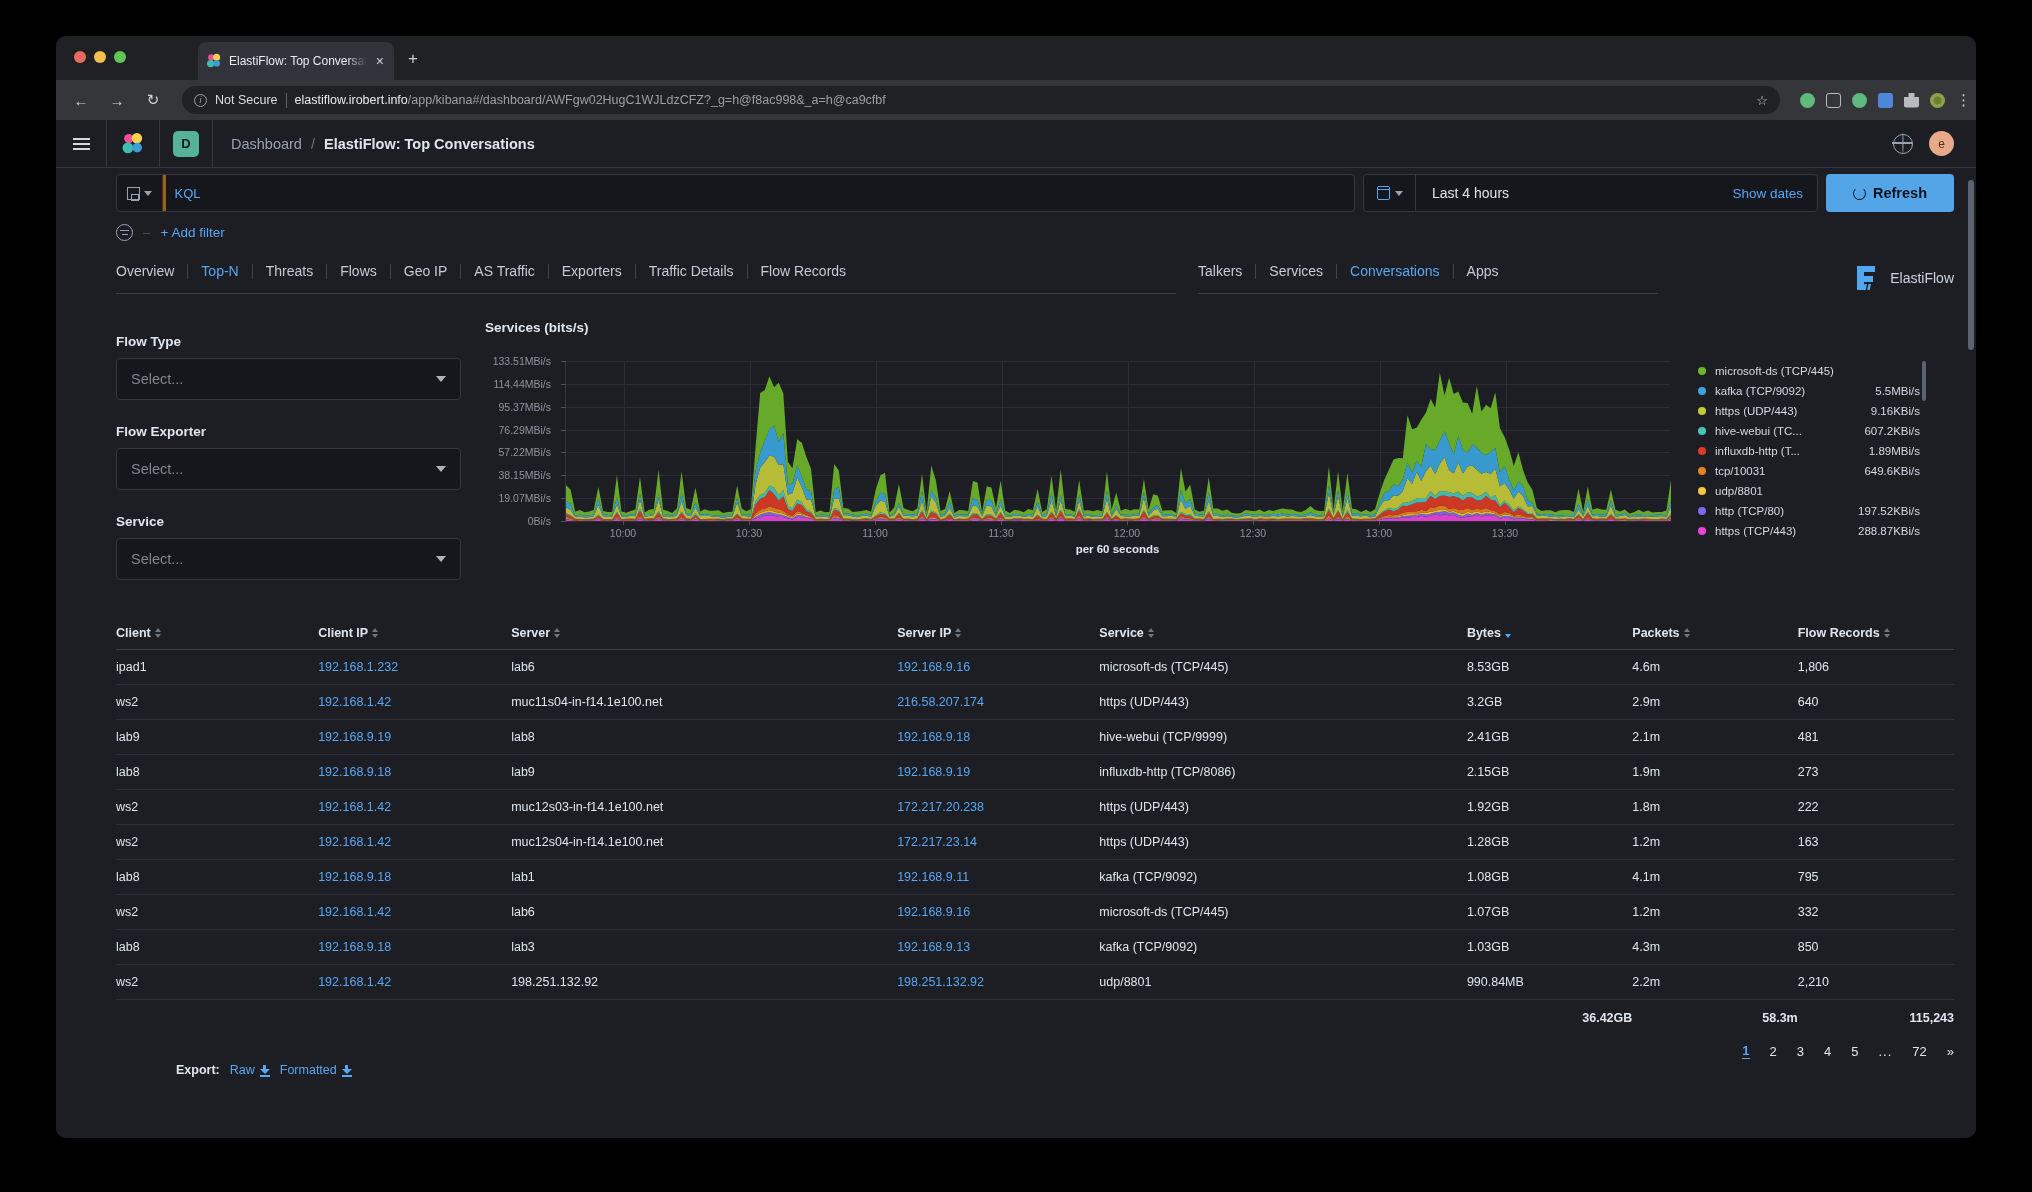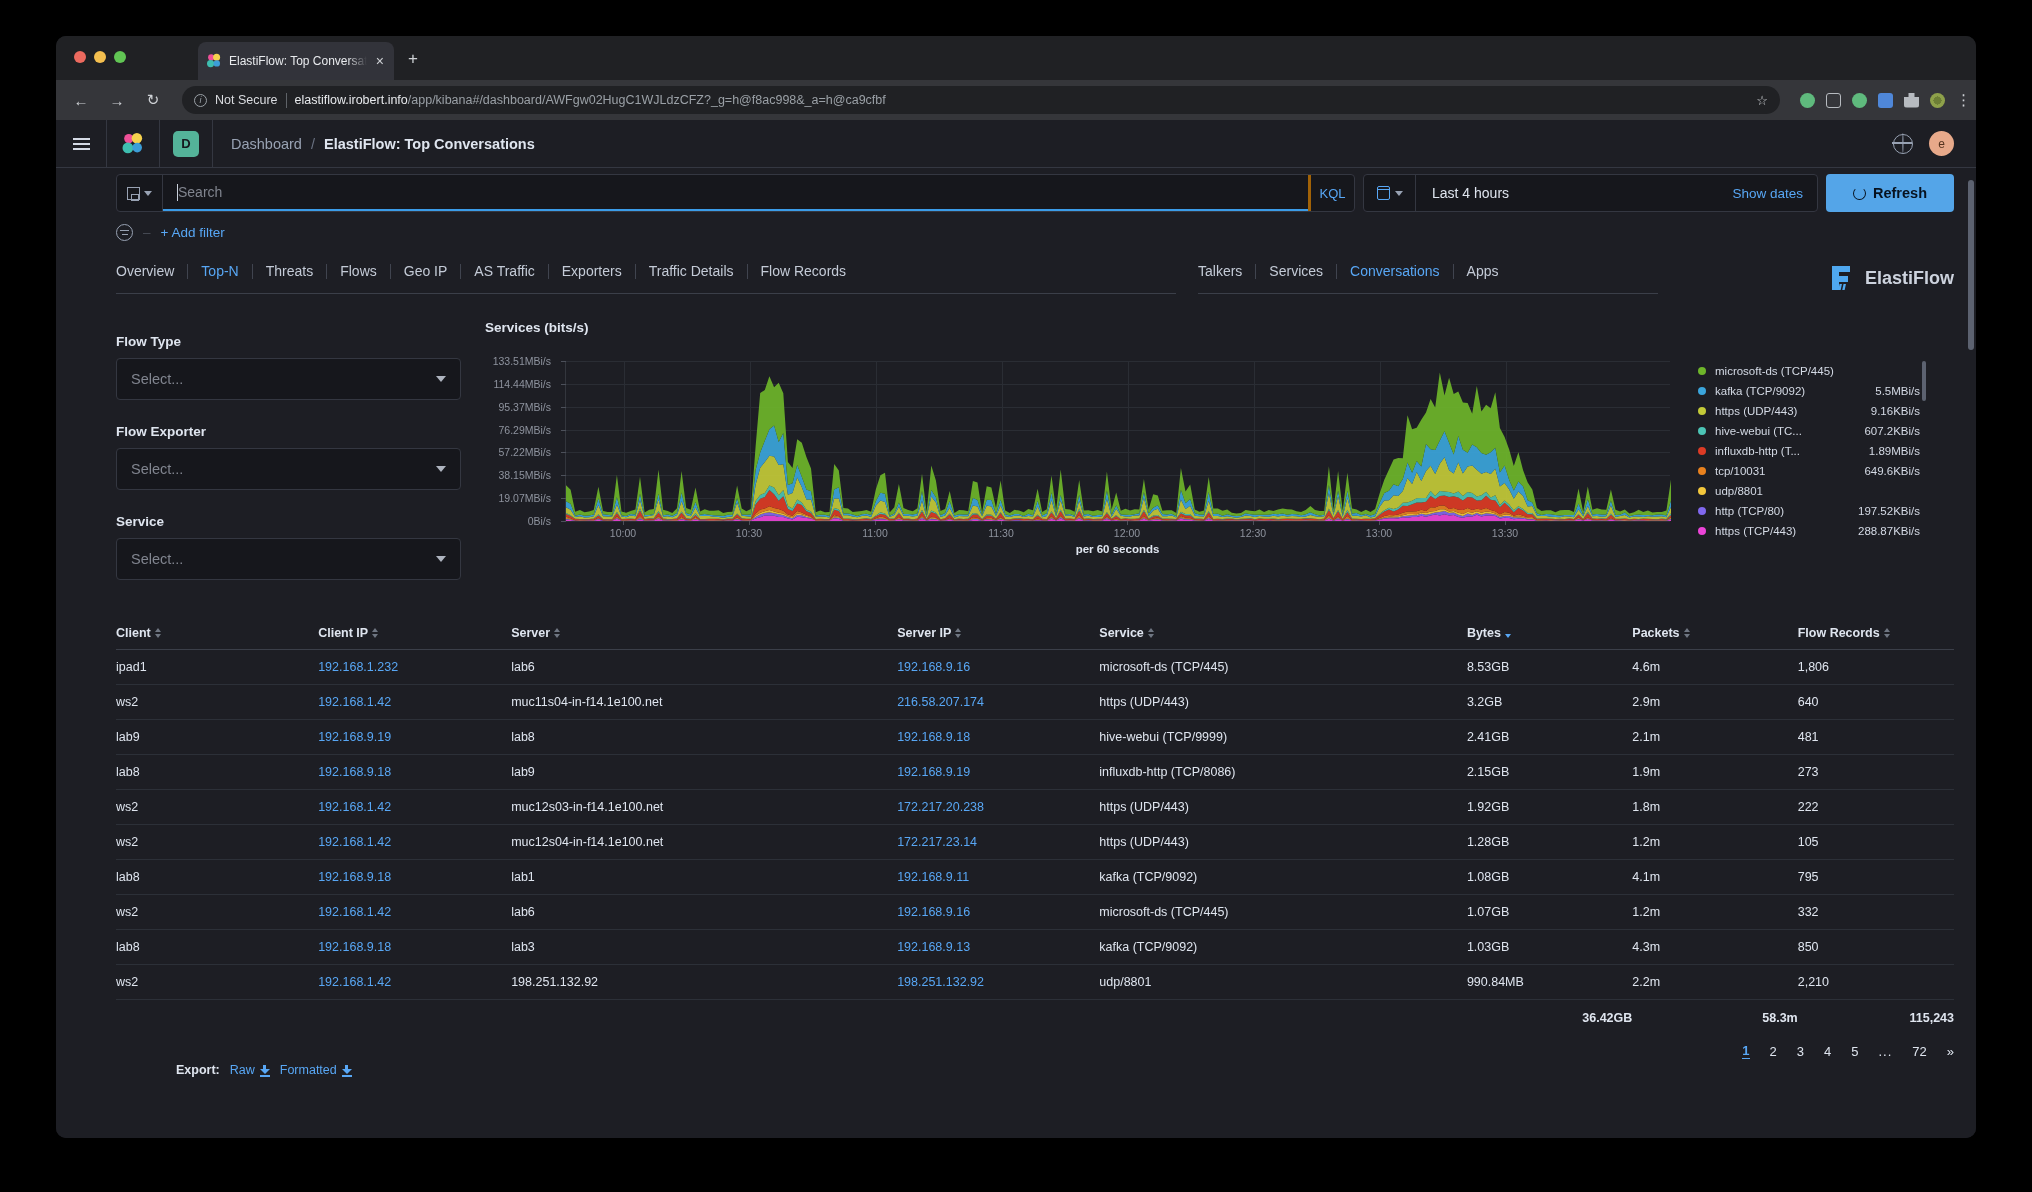--- a/index.html
+++ b/index.html
@@ -134,21 +134,21 @@
   .navgroup.left { width: 1060px; }
   .navitems { display: flex; align-items: flex-end; font-size: 14px; padding-bottom: 14px; }
   .navitems span.item { padding: 0 13px; color: #c4cbd7; white-space: nowrap; }
   .navitems span.item:first-child { padding-left: 0; }
   .navitems span.item.active { color: #58a7f5; }
   .navitems .vsep { width: 1px; height: 15px; background: #40444f; }
   .navrule { height: 1px; background: #3b3f49; }
   .navgroup.right { width: 460px; margin-left: 22px; }
   .ef-logo { margin-left: auto; display: flex; align-items: center; gap: 9px; padding-left: 30px; }
   .ef-mark { width: 30px; height: 30px; position: relative; }
-  .ef-text { color: #cdd3de; font-size: 18px; font-weight: bold; }
+  .ef-text { color: #cdd3de; font-size: 14px; }
 
   
   .content { display: flex; padding: 26px 22px 0 60px; gap: 24px; }
   .sidepanel { width: 345px; padding-top: 14px; }
   .field-label { color: #dfe5ef; font-size: 13.5px; font-weight: 700; margin-bottom: 9px; }
   .select-box {
     height: 42px; border: 1px solid #343741; border-radius: 4px; background: #16171c;
     display: flex; align-items: center; padding: 0 14px; margin-bottom: 24px;
   }
   .select-ph { color: #81858f; font-size: 14.5px; }
@@ -288,24 +288,20 @@
         <span class="avatar">e</span>
       </div>
     </div>
 
 
     <div class="querybar">
       <div class="qb-left">
         <div class="qb-save">
           <span class="save-ic"></span>
           <span class="chev"></span>
-        </div>
-        <div class="qb-input">
-          <span class="qb-caret"></span>
-          <span class="qb-ph">Search</span>
         </div>
         <div class="qb-kql">KQL</div>
       </div>
       <div class="qb-date">
         <div class="cal-btn">
           <span class="cal-ic"></span>
           <span class="chev-b"></span>
         </div>
         <span class="date-txt">Last 4 hours</span>
         <span class="show-dates">Show dates</span>
@@ -586,21 +582,21 @@
                 <td>222</td>
               </tr>
               <tr>
                 <td>ws2</td>
                 <td class="link">192.168.1.42</td>
                 <td>muc12s04-in-f14.1e100.net</td>
                 <td class="link">172.217.23.14</td>
                 <td>https (UDP/443)</td>
                 <td>1.28GB</td>
                 <td>1.2m</td>
-                <td>105</td>
+                <td>163</td>
               </tr>
               <tr>
                 <td>lab8</td>
                 <td class="link">192.168.9.18</td>
                 <td>lab1</td>
                 <td class="link">192.168.9.11</td>
                 <td>kafka (TCP/9092)</td>
                 <td>1.08GB</td>
                 <td>4.1m</td>
                 <td>795</td>

